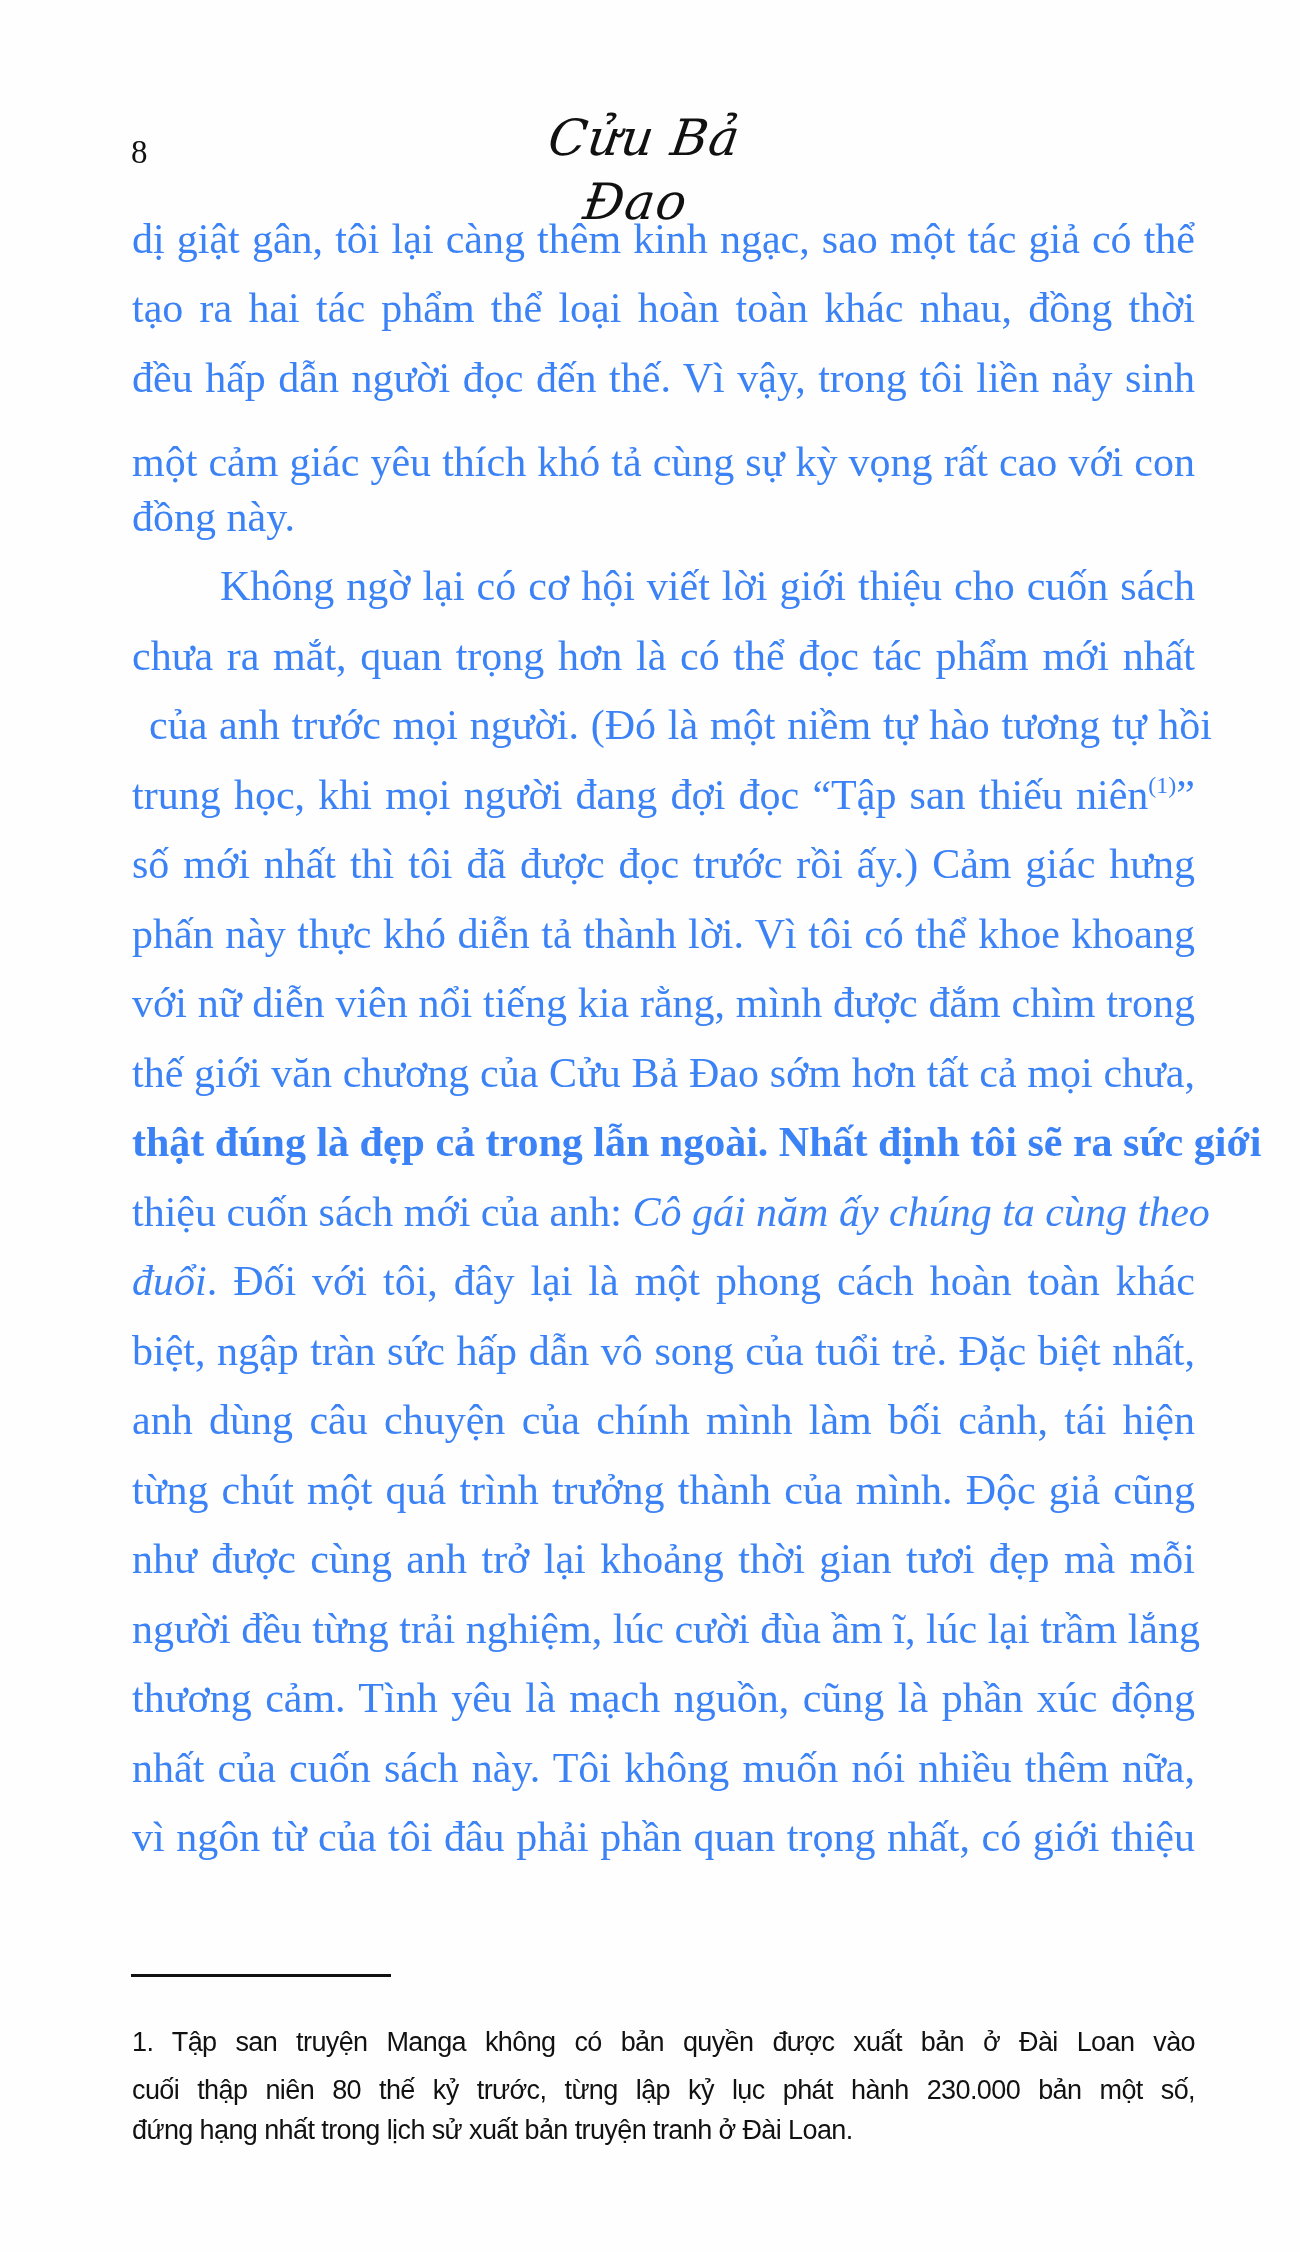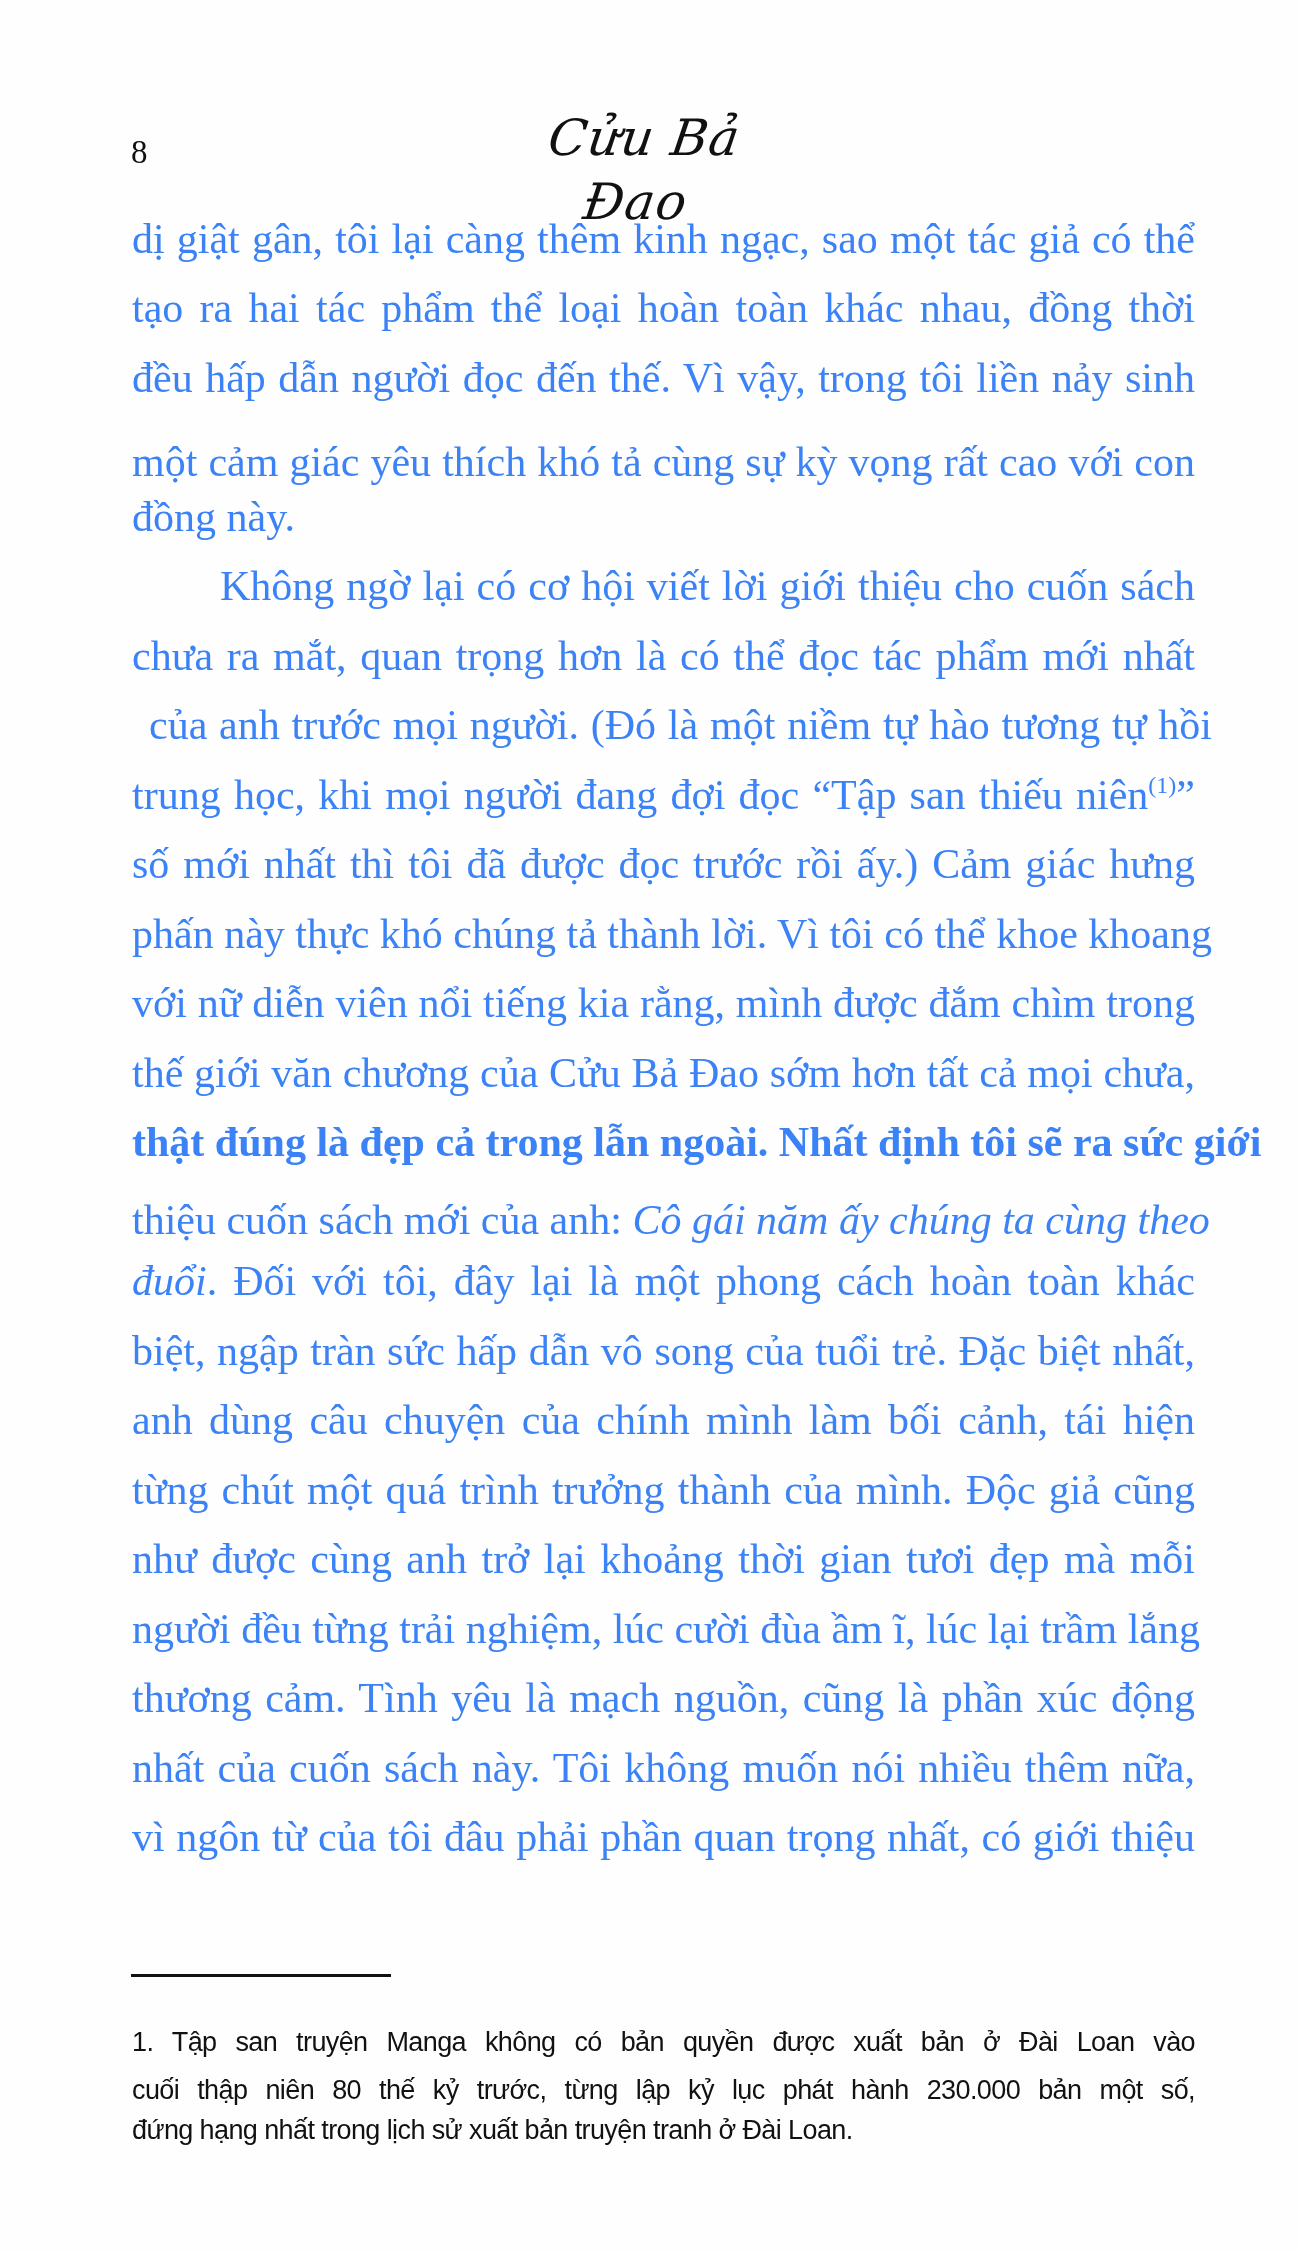--- a/index.html
+++ b/index.html
@@ -129,25 +129,25 @@
     <div class="line" style="top: 282px;">tạo ra hai tác phẩm thể loại hoàn toàn khác nhau, đồng thời</div>
     <div class="line" style="top: 352px;">đều hấp dẫn người đọc đến thế. Vì vậy, trong tôi liền nảy sinh</div>
     <div class="line" style="top: 436px;">một cảm giác yêu thích khó tả cùng sự kỳ vọng rất cao với con</div>
     <div class="line last" style="top: 491px;">đồng này.</div>
 
     <div class="line" style="top: 560px;"><span class="indent"></span><span>Không ngờ lại có cơ hội viết lời giới thiệu cho cuốn sách</span></div>
     <div class="line" style="top: 630px;">chưa ra mắt, quan trọng hơn là có thể đọc tác phẩm mới nhất</div>
     <div class="line" style="top: 699px; margin-left: 17px;">của anh trước mọi người. (Đó là một niềm tự hào tương tự hồi</div>
     <div class="line" style="top: 769px;"><span>trung học, khi mọi người đang đợi đọc “Tập san thiếu niên</span><sup>(1)</sup><span>”</span></div>
     <div class="line" style="top: 838px;">số mới nhất thì tôi đã được đọc trước rồi ấy.) Cảm giác hưng</div>
-    <div class="line" style="top: 908px;">phấn này thực khó chúng tả thành lời. Vì tôi có thể khoe khoang</div>
+    <div class="line" style="top: 908px;">phấn này thực khó diễn tả thành lời. Vì tôi có thể khoe khoang</div>
     <div class="line" style="top: 977px;">với nữ diễn viên nổi tiếng kia rằng, mình được đắm chìm trong</div>
     <div class="line" style="top: 1047px;">thế giới văn chương của Cửu Bả Đao sớm hơn tất cả mọi chưa,</div>
     <div class="line" style="top: 1116px; font-weight: bold;">thật đúng là đẹp cả trong lẫn ngoài. Nhất định tôi sẽ ra sức giới</div>
-    <div class="line" style="top: 1186px; margin-top: 8px;"><span>thiệu cuốn sách mới của anh: </span><em>Cô gái năm ấy chúng ta cùng theo</em></div>
+    <div class="line" style="top: 1186px;"><span>thiệu cuốn sách mới của anh: </span><em>Cô gái năm ấy chúng ta cùng theo</em></div>
     <div class="line" style="top: 1255px;"><em>đuổi</em><span>. Đối với tôi, đây lại là một phong cách hoàn toàn khác</span></div>
     <div class="line" style="top: 1325px;">biệt, ngập tràn sức hấp dẫn vô song của tuổi trẻ. Đặc biệt nhất,</div>
     <div class="line" style="top: 1394px;">anh dùng câu chuyện của chính mình làm bối cảnh, tái hiện</div>
     <div class="line" style="top: 1464px;">từng chút một quá trình trưởng thành của mình. Độc giả cũng</div>
     <div class="line" style="top: 1533px;">như được cùng anh trở lại khoảng thời gian tươi đẹp mà mỗi</div>
     <div class="line" style="top: 1603px;">người đều từng trải nghiệm, lúc cười đùa ầm ĩ, lúc lại trầm lắng</div>
     <div class="line" style="top: 1672px;">thương cảm. Tình yêu là mạch nguồn, cũng là phần xúc động</div>
     <div class="line" style="top: 1742px;">nhất của cuốn sách này. Tôi không muốn nói nhiều thêm nữa,</div>
     <div class="line" style="top: 1811px;">vì ngôn từ của tôi đâu phải phần quan trọng nhất, có giới thiệu</div>
   </div>

